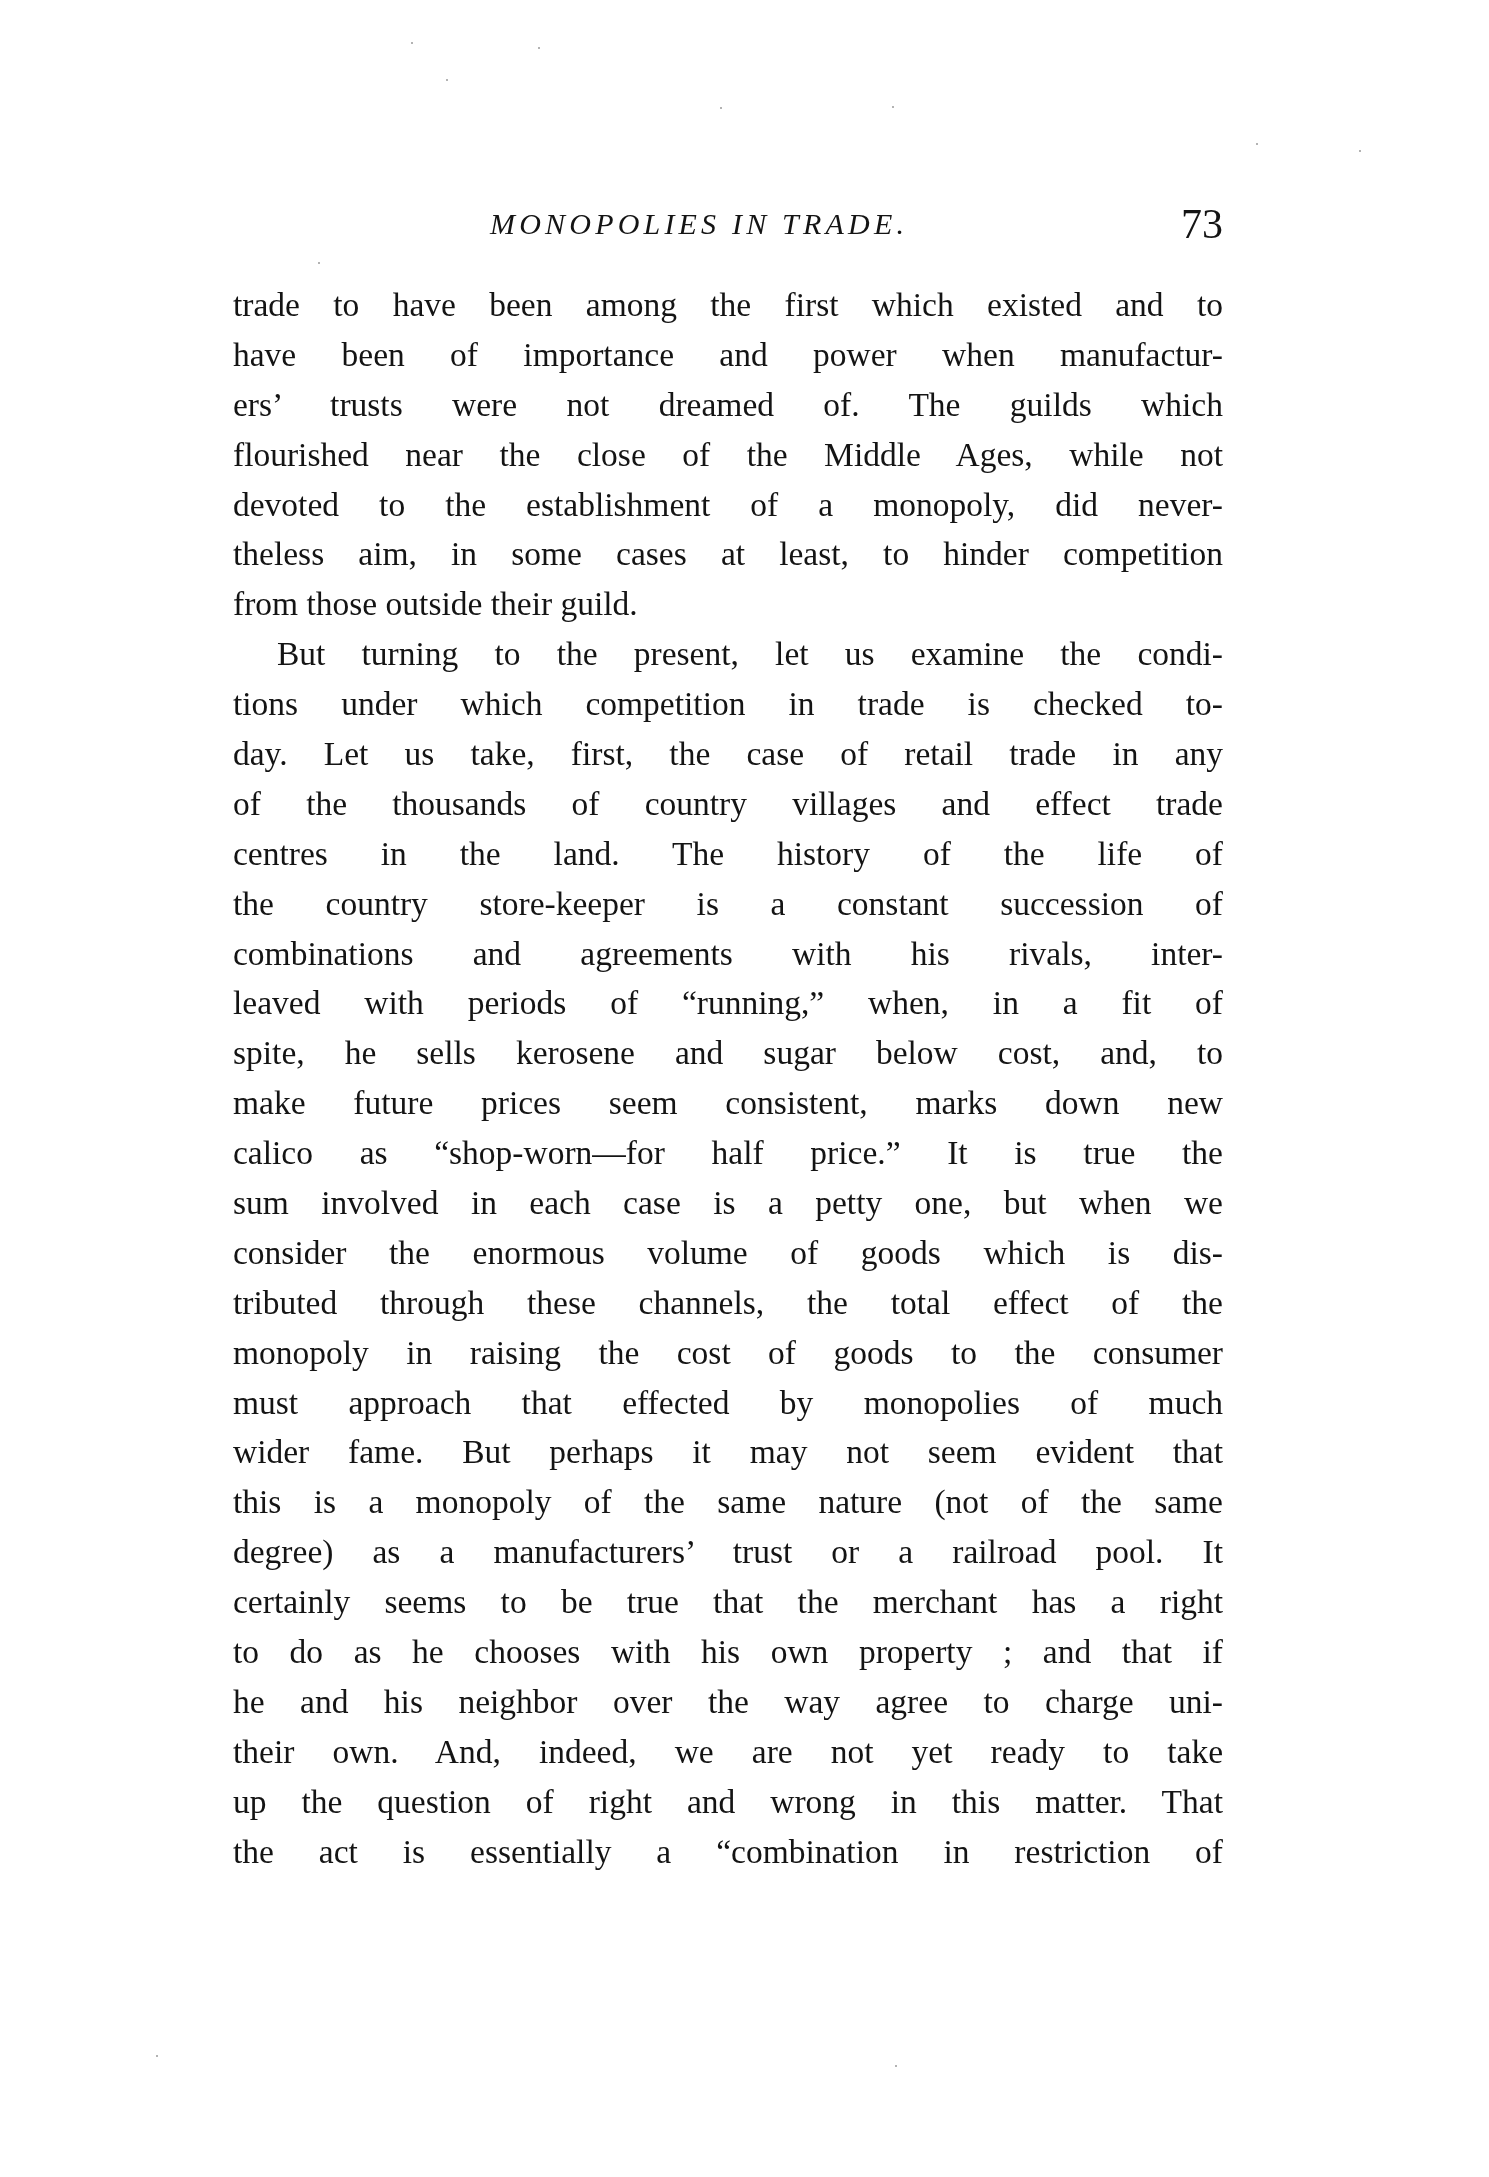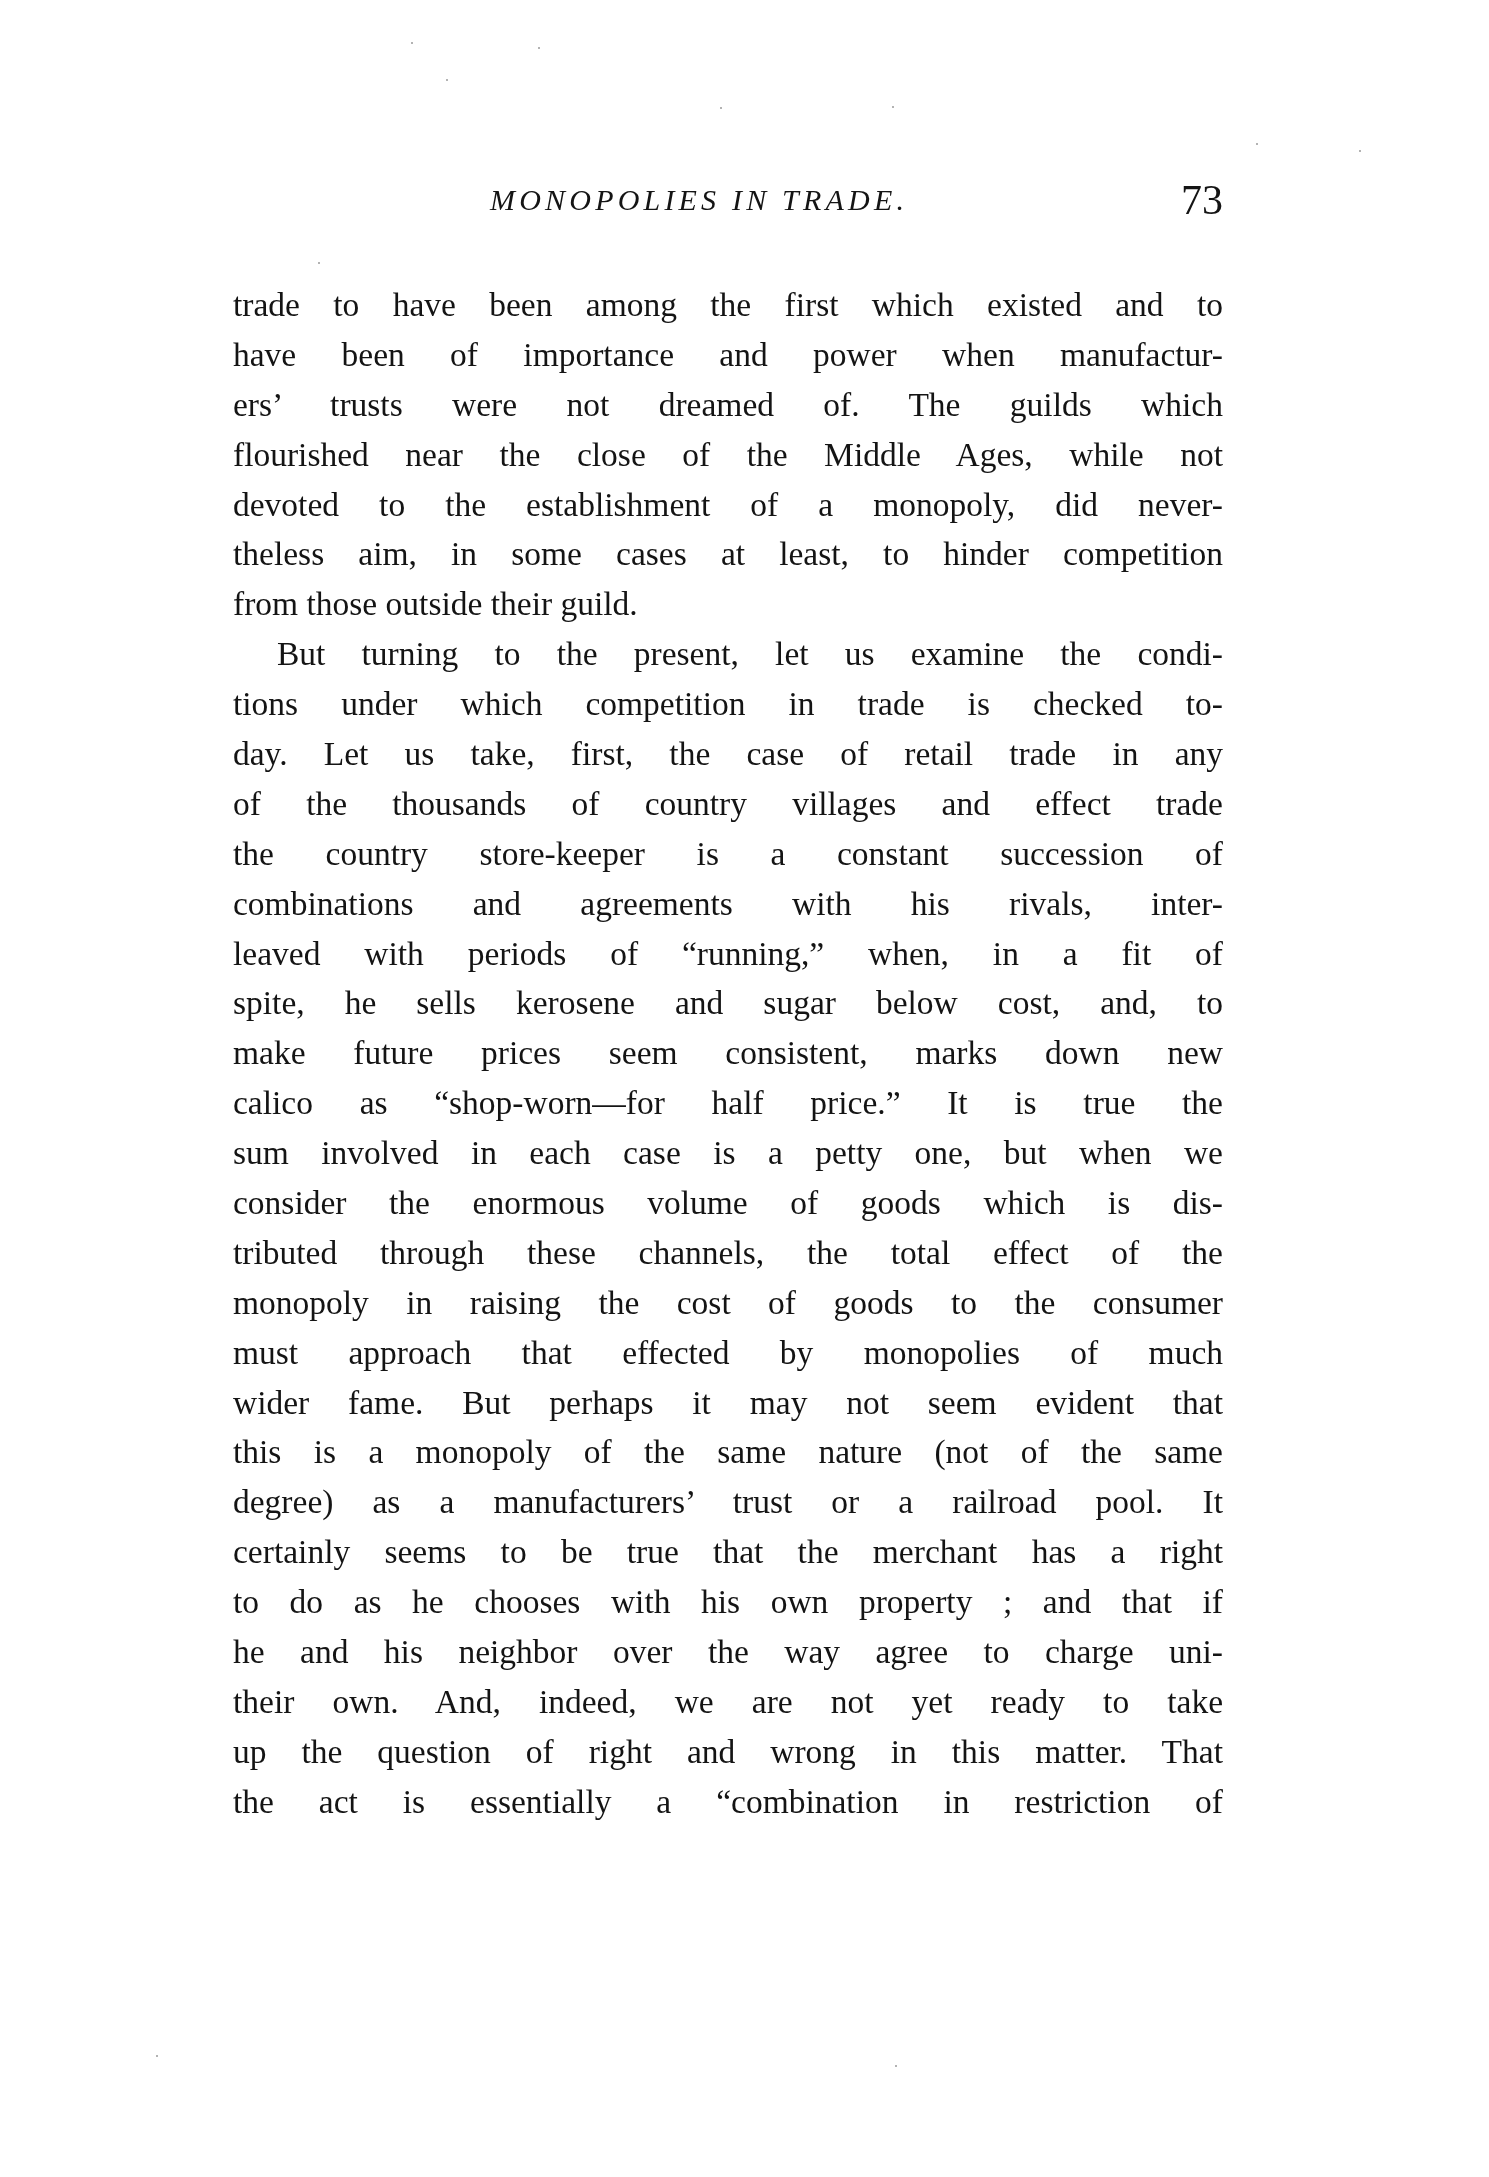--- a/index.html
+++ b/index.html
@@ -16,21 +16,21 @@
     font-family: "Liberation Serif", "DejaVu Serif", serif;
   }
   .page {
     position: absolute;
     left: 0; top: 0;
     width: 1489px;
     height: 2177px;
   }
   .running-head {
     position: absolute;
-    top: 180px;
+    top: 204px;
     left: 233px;
     width: 990px;
     height: 44px;
   }
   .running-title {
     position: absolute;
     left: 257px;
     top: 0;
     font-style: italic;
     font-size: 30px;
@@ -99,20 +99,21 @@
       <span class="line">devoted to the establishment of a monopoly, did never-</span>
       <span class="line">theless aim, in some cases at least, to hinder competition</span>
       <span class="line last">from those outside their guild.</span>
     </div>
 
     <div class="paragraph">
       <span class="line indent">But turning to the present, let us examine the condi-</span>
       <span class="line">tions under which competition in trade is checked to-</span>
       <span class="line">day. Let us take, first, the case of retail trade in any</span>
       <span class="line">of the thousands of country villages and effect trade</span>
+      <span class="line">centres in the land. The history of the life of</span>
       <span class="line">the country store-keeper is a constant succession of</span>
       <span class="line">combinations and agreements with his rivals, inter-</span>
       <span class="line">leaved with periods of “running,” when, in a fit of</span>
       <span class="line">spite, he sells kerosene and sugar below cost, and, to</span>
       <span class="line">make future prices seem consistent, marks down new</span>
       <span class="line">calico as “shop-worn—for half price.” It is true the</span>
       <span class="line">sum involved in each case is a petty one, but when we</span>
       <span class="line">consider the enormous volume of goods which is dis-</span>
       <span class="line">tributed through these channels, the total effect of the</span>
       <span class="line">monopoly in raising the cost of goods to the consumer</span>

